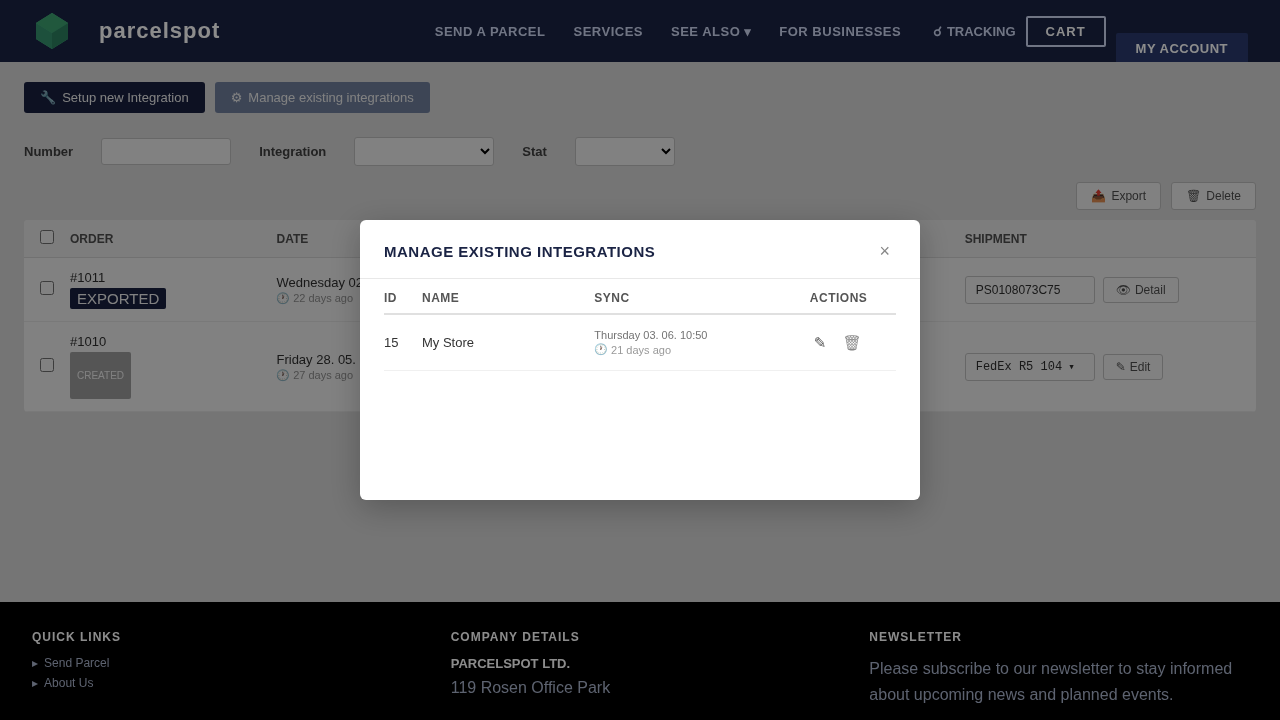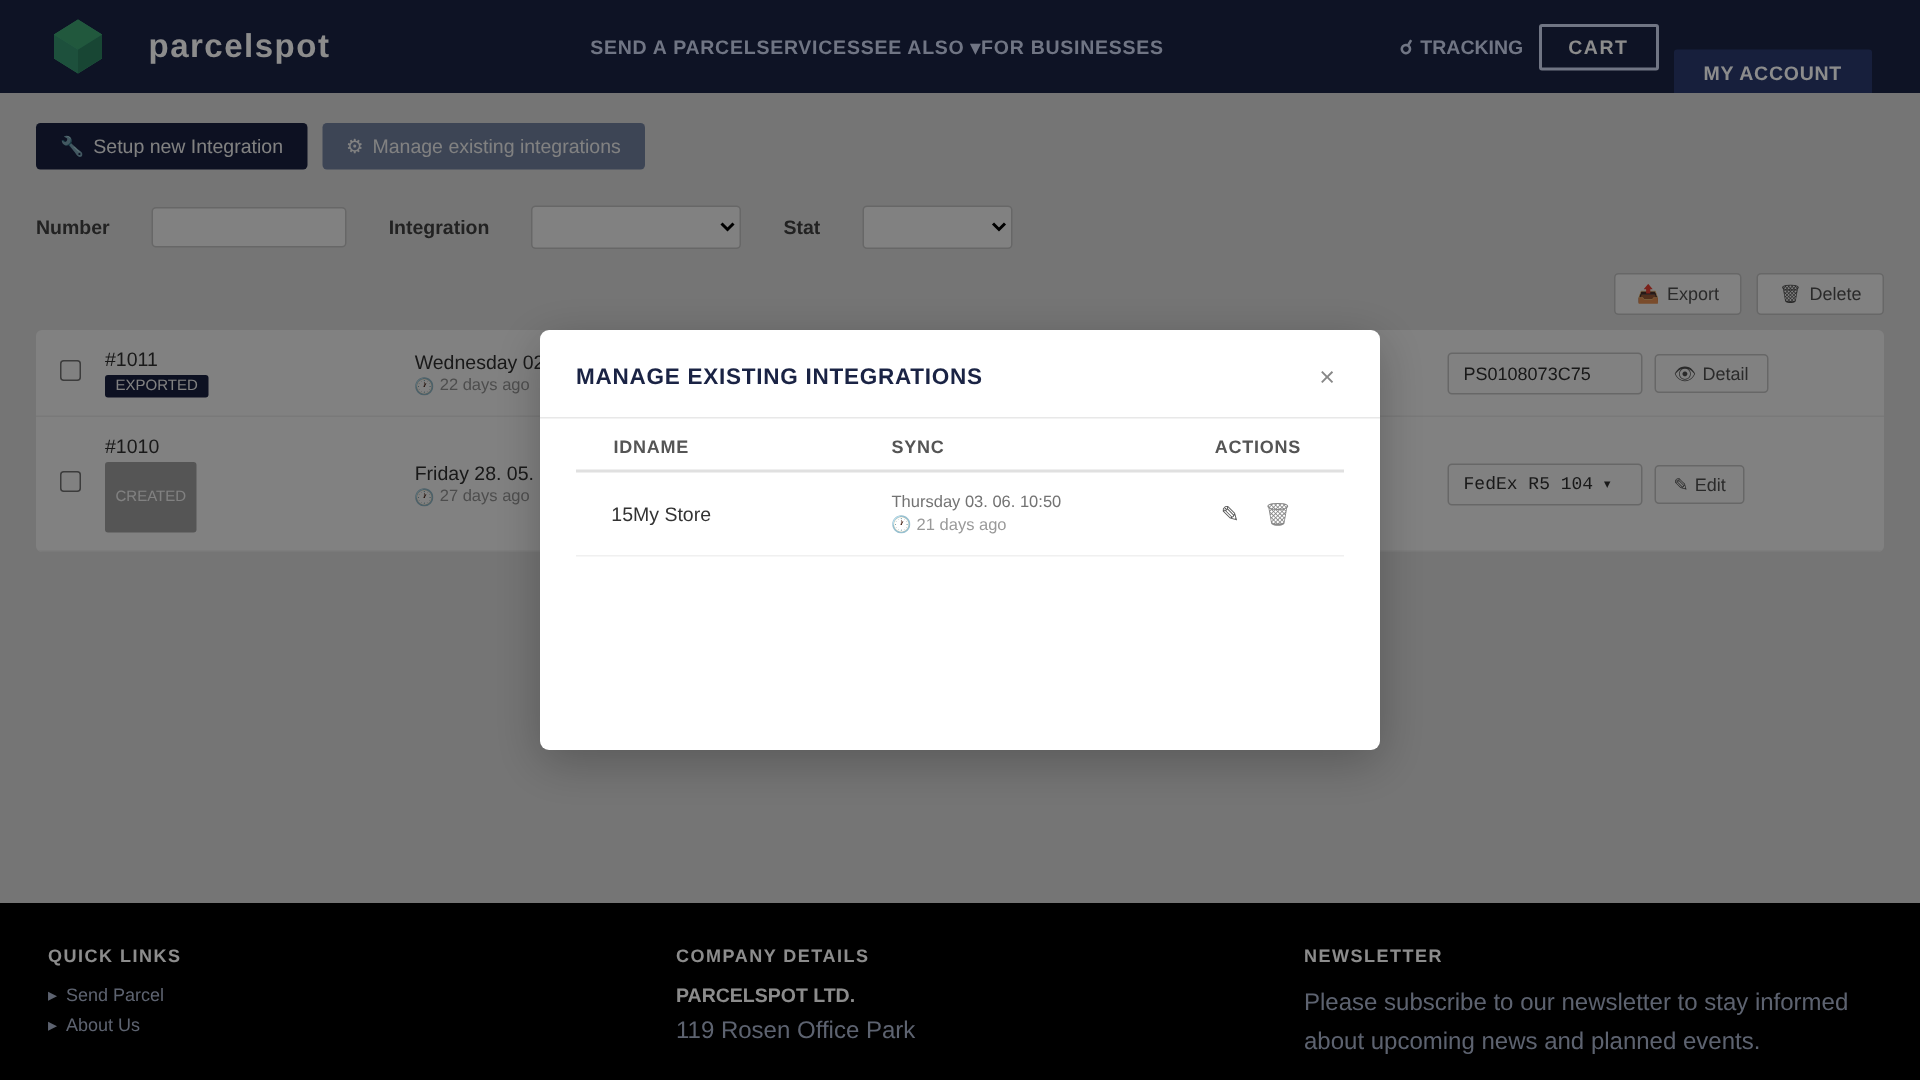--- a/index.html
+++ b/index.html
@@ -26,22 +26,23 @@
     }
     .logo-text {
       color: white;
       font-size: 22px;
       font-weight: bold;
       letter-spacing: 1px;
     }
     .nav-links {
       display: flex;
       align-items: center;
+      gap: 28px;
       flex: 1;
-      justify-content: center;
+      justify-content: flex-end;
     }
     .nav-link {
       color: #cdd6f0;
       font-size: 13px;
       font-weight: 600;
       text-transform: uppercase;
       letter-spacing: 0.5px;
       cursor: pointer;
       text-decoration: none;
     }
@@ -188,21 +189,21 @@
     }
     .col-check { width: 30px; }
     .col-order { flex: 1.5; }
     .col-date { flex: 2; }
     .col-status { flex: 1; }
     .col-shipment-area { flex: 2; display: flex; align-items: center; gap: 8px; }
 
     .badge-exported {
       background: #1a2344;
       color: white;
-      font-size: 10px;
+      font-size: 15px;
       padding: 2px 7px;
       border-radius: 2px;
       display: inline-block;
       margin-top: 3px;
     }
     .badge-created {
       background: #aaa;
       color: white;
       font-size: 10px;
       padding: 18px 7px;
@@ -384,21 +385,21 @@
       display: flex;
       align-items: center;
       padding: 12px 0 8px 0;
       border-bottom: 2px solid #e0e0e0;
       font-size: 12px;
       font-weight: bold;
       color: #555;
       text-transform: uppercase;
       letter-spacing: 0.5px;
     }
-    .mcol-id { width: 38px; text-align: right; }
+    .mcol-id { width: 38px; }
     .mcol-name { flex: 2; }
     .mcol-sync { flex: 2.5; }
     .mcol-actions { flex: 1; }
     .modal-table-row {
       display: flex;
       align-items: center;
       padding: 14px 0;
       border-bottom: 1px solid #f0f0f0;
       font-size: 13px;
       color: #333;
@@ -477,20 +478,28 @@
       <span>📤</span>
       <span>Export</span>
     </button>
     <button class="btn-delete">
       <span>🗑</span>
       <span>Delete</span>
     </button>
   </div>
 
   <div class="table-area">
+    <div class="table-header">
+      <div class="col-check"><input type="checkbox" style=""></div>
+      <div class="col-order">Order</div>
+      <div class="col-date">Date</div>
+      <div class="col-status">Status</div>
+      <div style="flex:2"></div>
+      <div class="col-shipment">Shipment</div>
+    </div>
 
     <div class="table-row-item">
       <div class="col-check"><input type="checkbox" style=""></div>
       <div class="col-order">
         <div>#1011</div>
         <span class="badge-exported">EXPORTED</span>
       </div>
       <div class="col-date">
         <div>Wednesday 02. 0...</div>
         <div class="days-ago">

